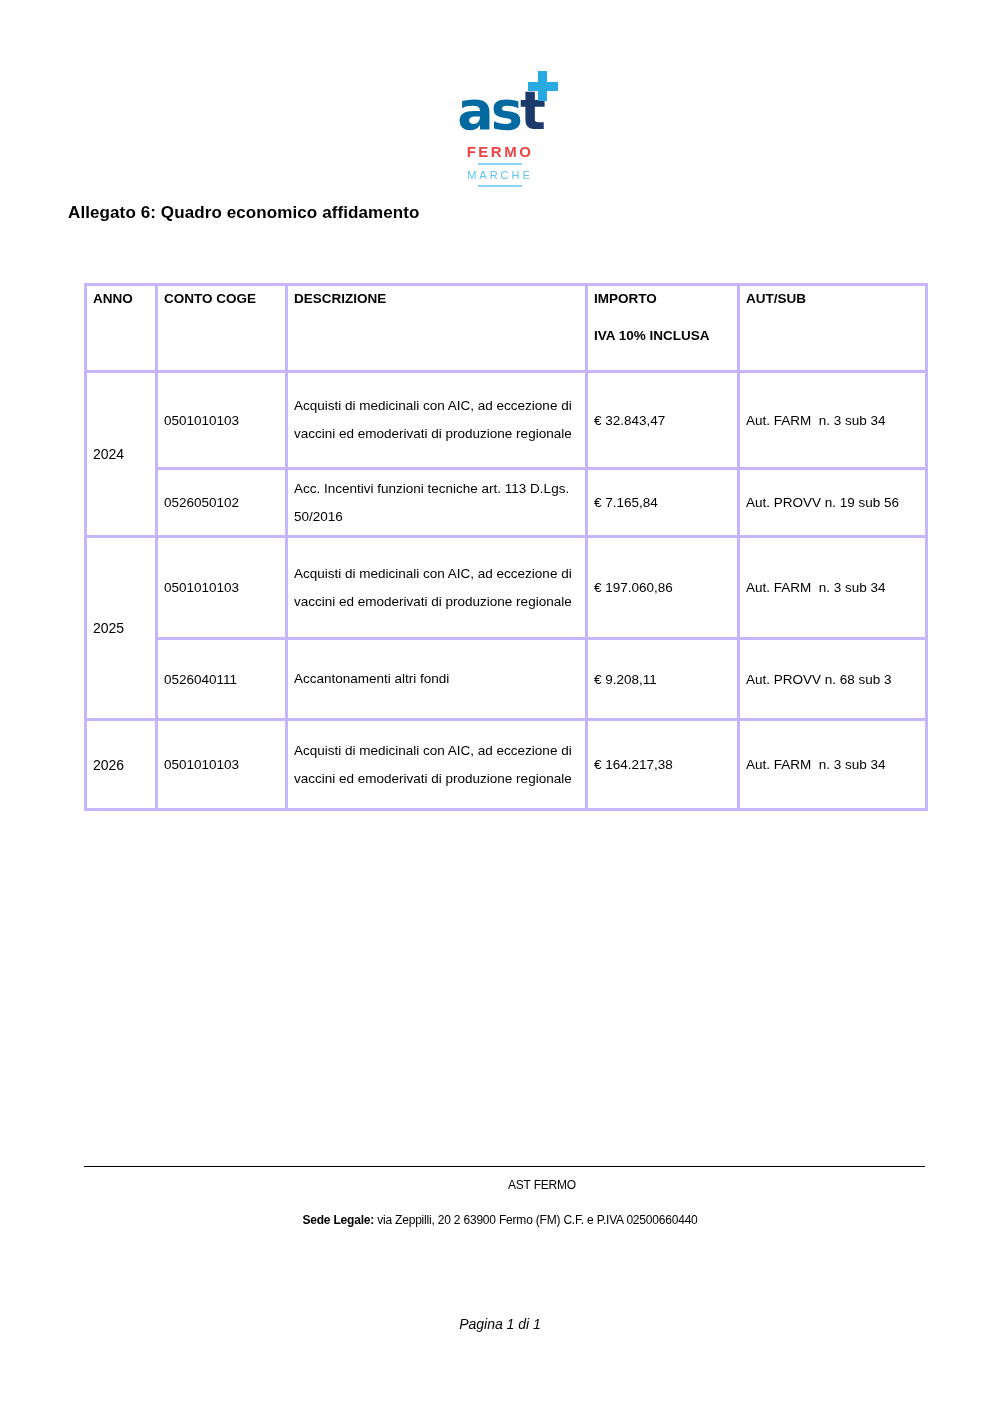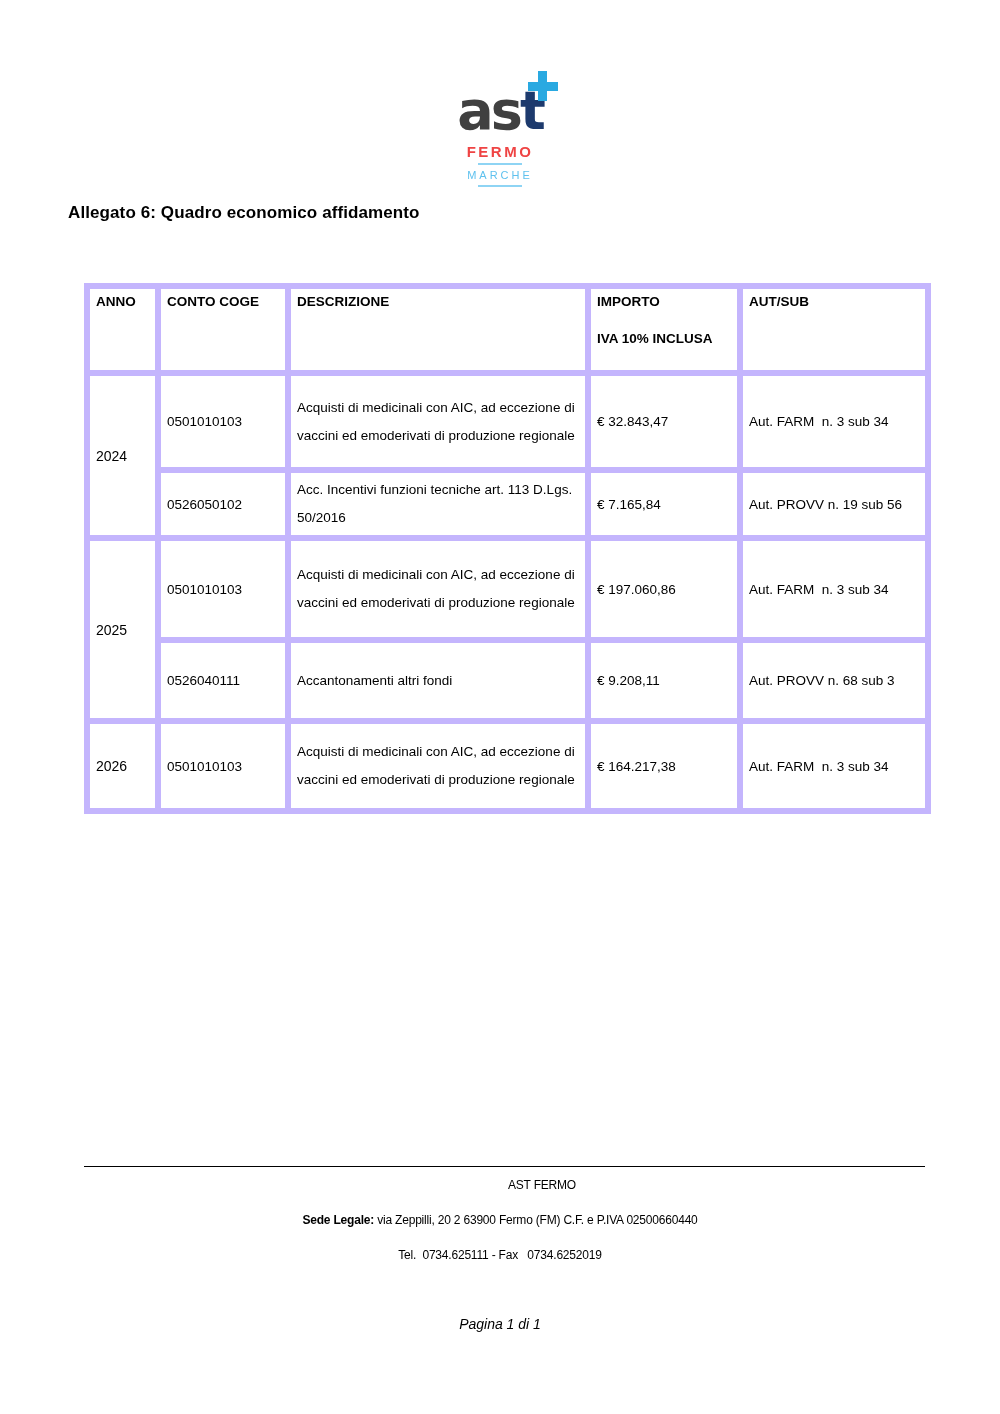--- a/index.html
+++ b/index.html
@@ -12,21 +12,21 @@
     color: #000;
     overflow: hidden;
     margin: 0 auto;
   }
 
   
   .logo { position: absolute; top: 84px; left: 0; right: 0;
           display: flex; flex-direction: column; align-items: center; }
   .logo-word { position: relative; font-family: "DejaVu Sans", sans-serif;
                font-weight: bold; font-size: 54px; line-height: 1; letter-spacing: -3px; }
-  .logo-as { color: #404040; }
+  .logo-as { color: #0369a1; }
   .logo-t  { color: #1d3a6d; }
   .logo-plus { position: absolute; top: -13px; right: -15px; width: 30px; height: 30px; }
   .logo-plus .bar-h { position: absolute; top: 10.5px; left: 0; width: 30px; height: 9px; background: #29a9e1; }
   .logo-plus .bar-v { position: absolute; left: 10.5px; top: 0; width: 9px; height: 30px; background: #29a9e1; }
   .logo-city { margin-top: 5px; font-size: 15px; font-weight: bold;
                letter-spacing: 2.5px; color: #ef4444; }
   .logo-region { margin-top: 3px; display: flex; align-items: center; gap: 4px;
                  font-size: 11px; letter-spacing: 3px; color: #5ec1ee; flex-direction: column; }
   .logo-region .rule { width: 44px; height: 2px; background: #8ed4f4; }
 
@@ -35,21 +35,21 @@
                font-size: 17px; font-weight: bold; letter-spacing: 0.1px; }
 
   
   table.quadro {
     position: absolute; top: 283px; left: 84px; width: 841px;
     border-collapse: collapse; table-layout: fixed;
     font-size: 13.5px;
     border: 1.5px solid #000;
     border-top: 3px solid #a0a0a0;
   }
-  table.quadro th, table.quadro td { border: 6px solid #c4b5fd; padding: 2px 6px; }
+  table.quadro th, table.quadro td { border: 3px solid #c4b5fd; padding: 2px 6px; }
   table.quadro th { text-align: left; vertical-align: top; padding-top: 5px; font-size: 13.5px; }
   .importo-l2 { margin-top: 22px; }
   tr.r-head { height: 87px; }
   tr.r1 { height: 97px; }
   tr.r2 { height: 68px; }
   tr.r3 { height: 102px; }
   tr.r4 { height: 81px; }
   tr.r5 { height: 90px; }
   table.quadro td { text-align: left; vertical-align: middle; }
   td.year { font-size: 14px; }
@@ -153,16 +153,15 @@
         <td class="aut">Aut. FARM  n. 3 sub 34</td>
       </tr>
     </tbody>
   </table>
 
   <div class="footer-rule"></div>
   <div class="f-line f1">AST FERMO</div>
   <div class="f-line f2">
     <span class="lbl">Sede Legale:</span><span class="rest"> via Zeppilli, 20 2 63900 Fermo (FM) C.F. e P.IVA 02500660440</span>
   </div>
-  <div class="f-line f3">Tel.  0734.625111 - Fax   0734.6252019</div>
   <div class="page-num">Pagina 1 di 1</div>
 
 </div>
 
 </body></html>

